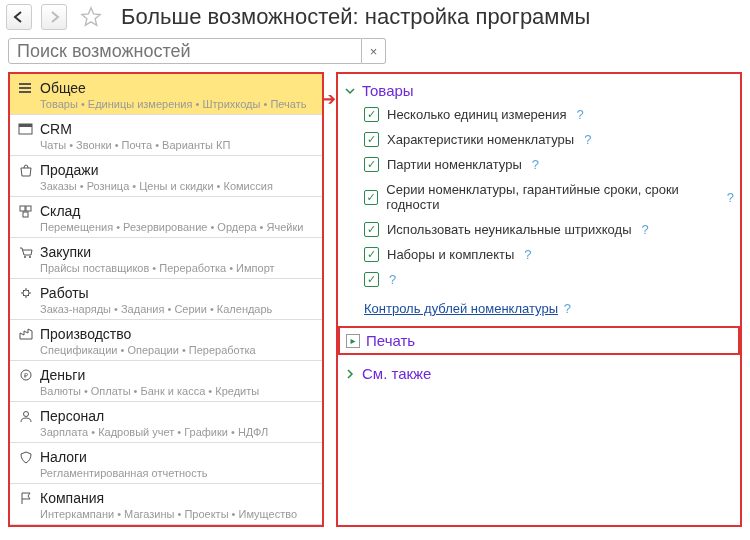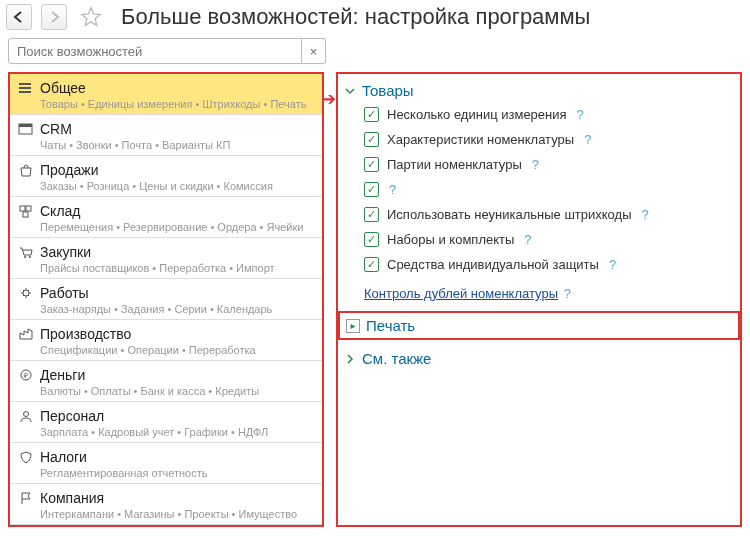--- a/index.html
+++ b/index.html
@@ -4,39 +4,39 @@
 <style>
   * { box-sizing: border-box; margin: 0; padding: 0; }
   body { font-family: Arial, sans-serif; font-size: 13px; color: #333; background: #fff; width: 750px; height: 540px; overflow: hidden; }
   
   .toolbar { display: flex; align-items: center; padding: 4px 6px; gap: 9px; }
   .nav-btn { width: 26px; height: 26px; border: 1px solid #ccc; background: linear-gradient(#fff,#eee); border-radius: 3px; display: flex; align-items: center; justify-content: center; cursor: pointer; }
   .star-icon { width: 22px; height: 22px; margin: 0 4px; }
   .page-title { font-size: 22px; font-weight: normal; color: #333; margin-left: 6px; white-space: nowrap; }
   
   .search-row { display: flex; align-items: center; padding: 4px 8px 8px 8px; gap: 0; }
-  .search-input { width: 294px; height: 26px; border: 1px solid #bbb; border-radius: 3px 0 0 3px; padding: 0 8px; font-size: 13px; color: #555; outline: none; }
+  .search-input { width: 354px; height: 26px; border: 1px solid #bbb; border-radius: 3px 0 0 3px; padding: 0 8px; font-size: 18px; color: #555; outline: none; }
   .search-clear { width: 24px; height: 26px; border: 1px solid #bbb; border-left: none; border-radius: 0 3px 3px 0; background: #fff; cursor: pointer; display: flex; align-items: center; justify-content: center; color: #666; }
   
   .columns { display: flex; padding: 0 8px; gap: 12px; }
   .left-col { width: 316px; border: 2px solid #d33; padding: 0; position: relative; }
   .right-col { flex: 1; border: 2px solid #d33; padding: 4px 6px; position: relative; }
   
   .arrow-red { position: absolute; top: 14px; right: -14px; color: #d33; font-size: 18px; z-index: 10; }
   
   .cat-item { border-bottom: 1px solid #ddd; padding: 6px 8px 4px 8px; cursor: pointer; display: flex; flex-direction: column; }
   .cat-item.active { background: #ffe680; }
   .cat-head { display: flex; align-items: center; gap: 6px; }
   .cat-icon { width: 16px; height: 14px; flex-shrink: 0; }
   .cat-label { font-size: 14px; color: #222; }
   .cat-sub { font-size: 11px; color: #999; margin-left: 22px; margin-top: 2px; white-space: nowrap; overflow: hidden; text-overflow: ellipsis; }
   
   .section-head { display: flex; align-items: center; gap: 6px; padding: 4px 0 8px 0; cursor: pointer; }
   .chev { width: 12px; height: 12px; color: #2a8a4a; }
-  .section-title { color: #0369a1; font-size: 15px; }
+  .section-title { color: #6d28d9; font-size: 15px; }
   .checks { display: flex; flex-direction: column; gap: 10px; padding-left: 20px; padding-bottom: 10px; }
   .check-row { display: flex; align-items: center; gap: 8px; }
   .chk { width: 15px; height: 15px; border: 1px solid #2a8a4a; border-radius: 2px; display: flex; align-items: center; justify-content: center; color: #2a8a4a; font-size: 11px; cursor: pointer; }
   .chk-label { font-size: 13px; color: #333; }
   .help-q { color: #5aa5d6; font-size: 13px; margin-left: 2px; cursor: pointer; }
   .link-row { padding: 4px 0 10px 20px; }
   .link-text { color: #1a4d9e; text-decoration: underline; font-size: 13px; cursor: pointer; margin-top: 20px; }
   
   .section-collapsed { border: 2px solid #d33; padding: 4px 6px; margin: 0 -6px 6px -6px; }
   .section-box { display: flex; align-items: center; gap: 6px; cursor: pointer; }
@@ -226,35 +226,35 @@
           <span class="chk-label">Характеристики номенклатуры</span>
           <span class="help-q">?</span>
         </div>
         <div class="check-row">
           <span class="chk">✓</span>
           <span class="chk-label">Партии номенклатуры</span>
           <span class="help-q">?</span>
         </div>
         <div class="check-row">
           <span class="chk">✓</span>
+          <span class="chk-label">Серии номенклатуры, гарантийные сроки, сроки годности</span>
           <span class="help-q">?</span>
         </div>
         <div class="check-row">
           <span class="chk">✓</span>
           <span class="chk-label">Использовать неуникальные штрихкоды</span>
           <span class="help-q">?</span>
         </div>
         <div class="check-row">
           <span class="chk">✓</span>
           <span class="chk-label">Наборы и комплекты</span>
           <span class="help-q">?</span>
         </div>
         <div class="check-row">
           <span class="chk">✓</span>
-          <span class="chk-label">Средства индивидуальной защиты</span>
           <span class="help-q">?</span>
         </div>
       </div>
     <div class="link-row">
       <span class="link-text">Контроль дублей номенклатуры</span>
       <span class="help-q">?</span>
     </div>
 
     <div class="section-collapsed">
       <div class="section-box">

